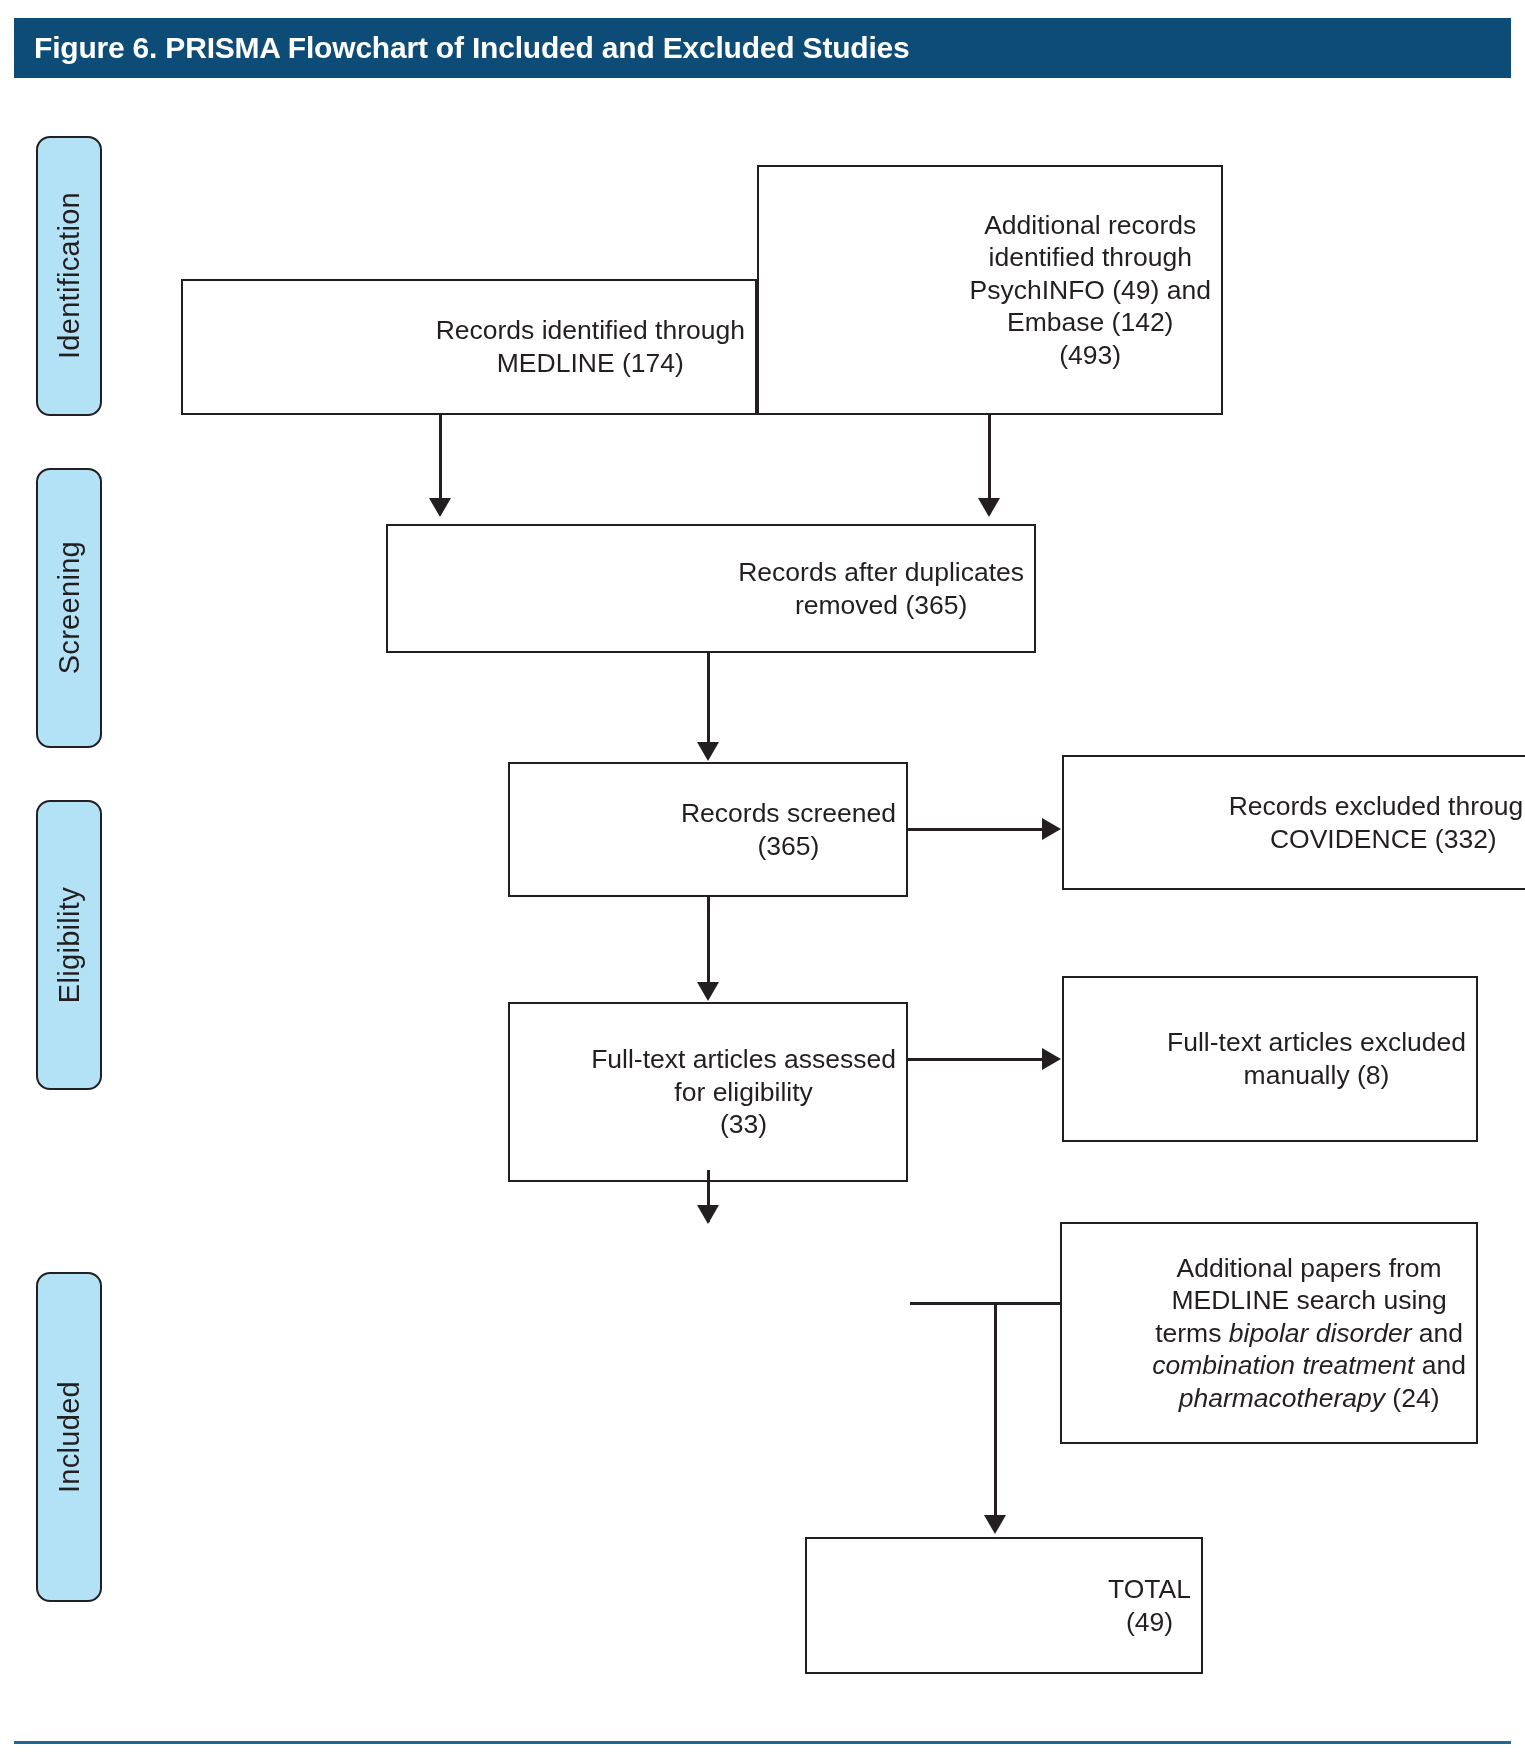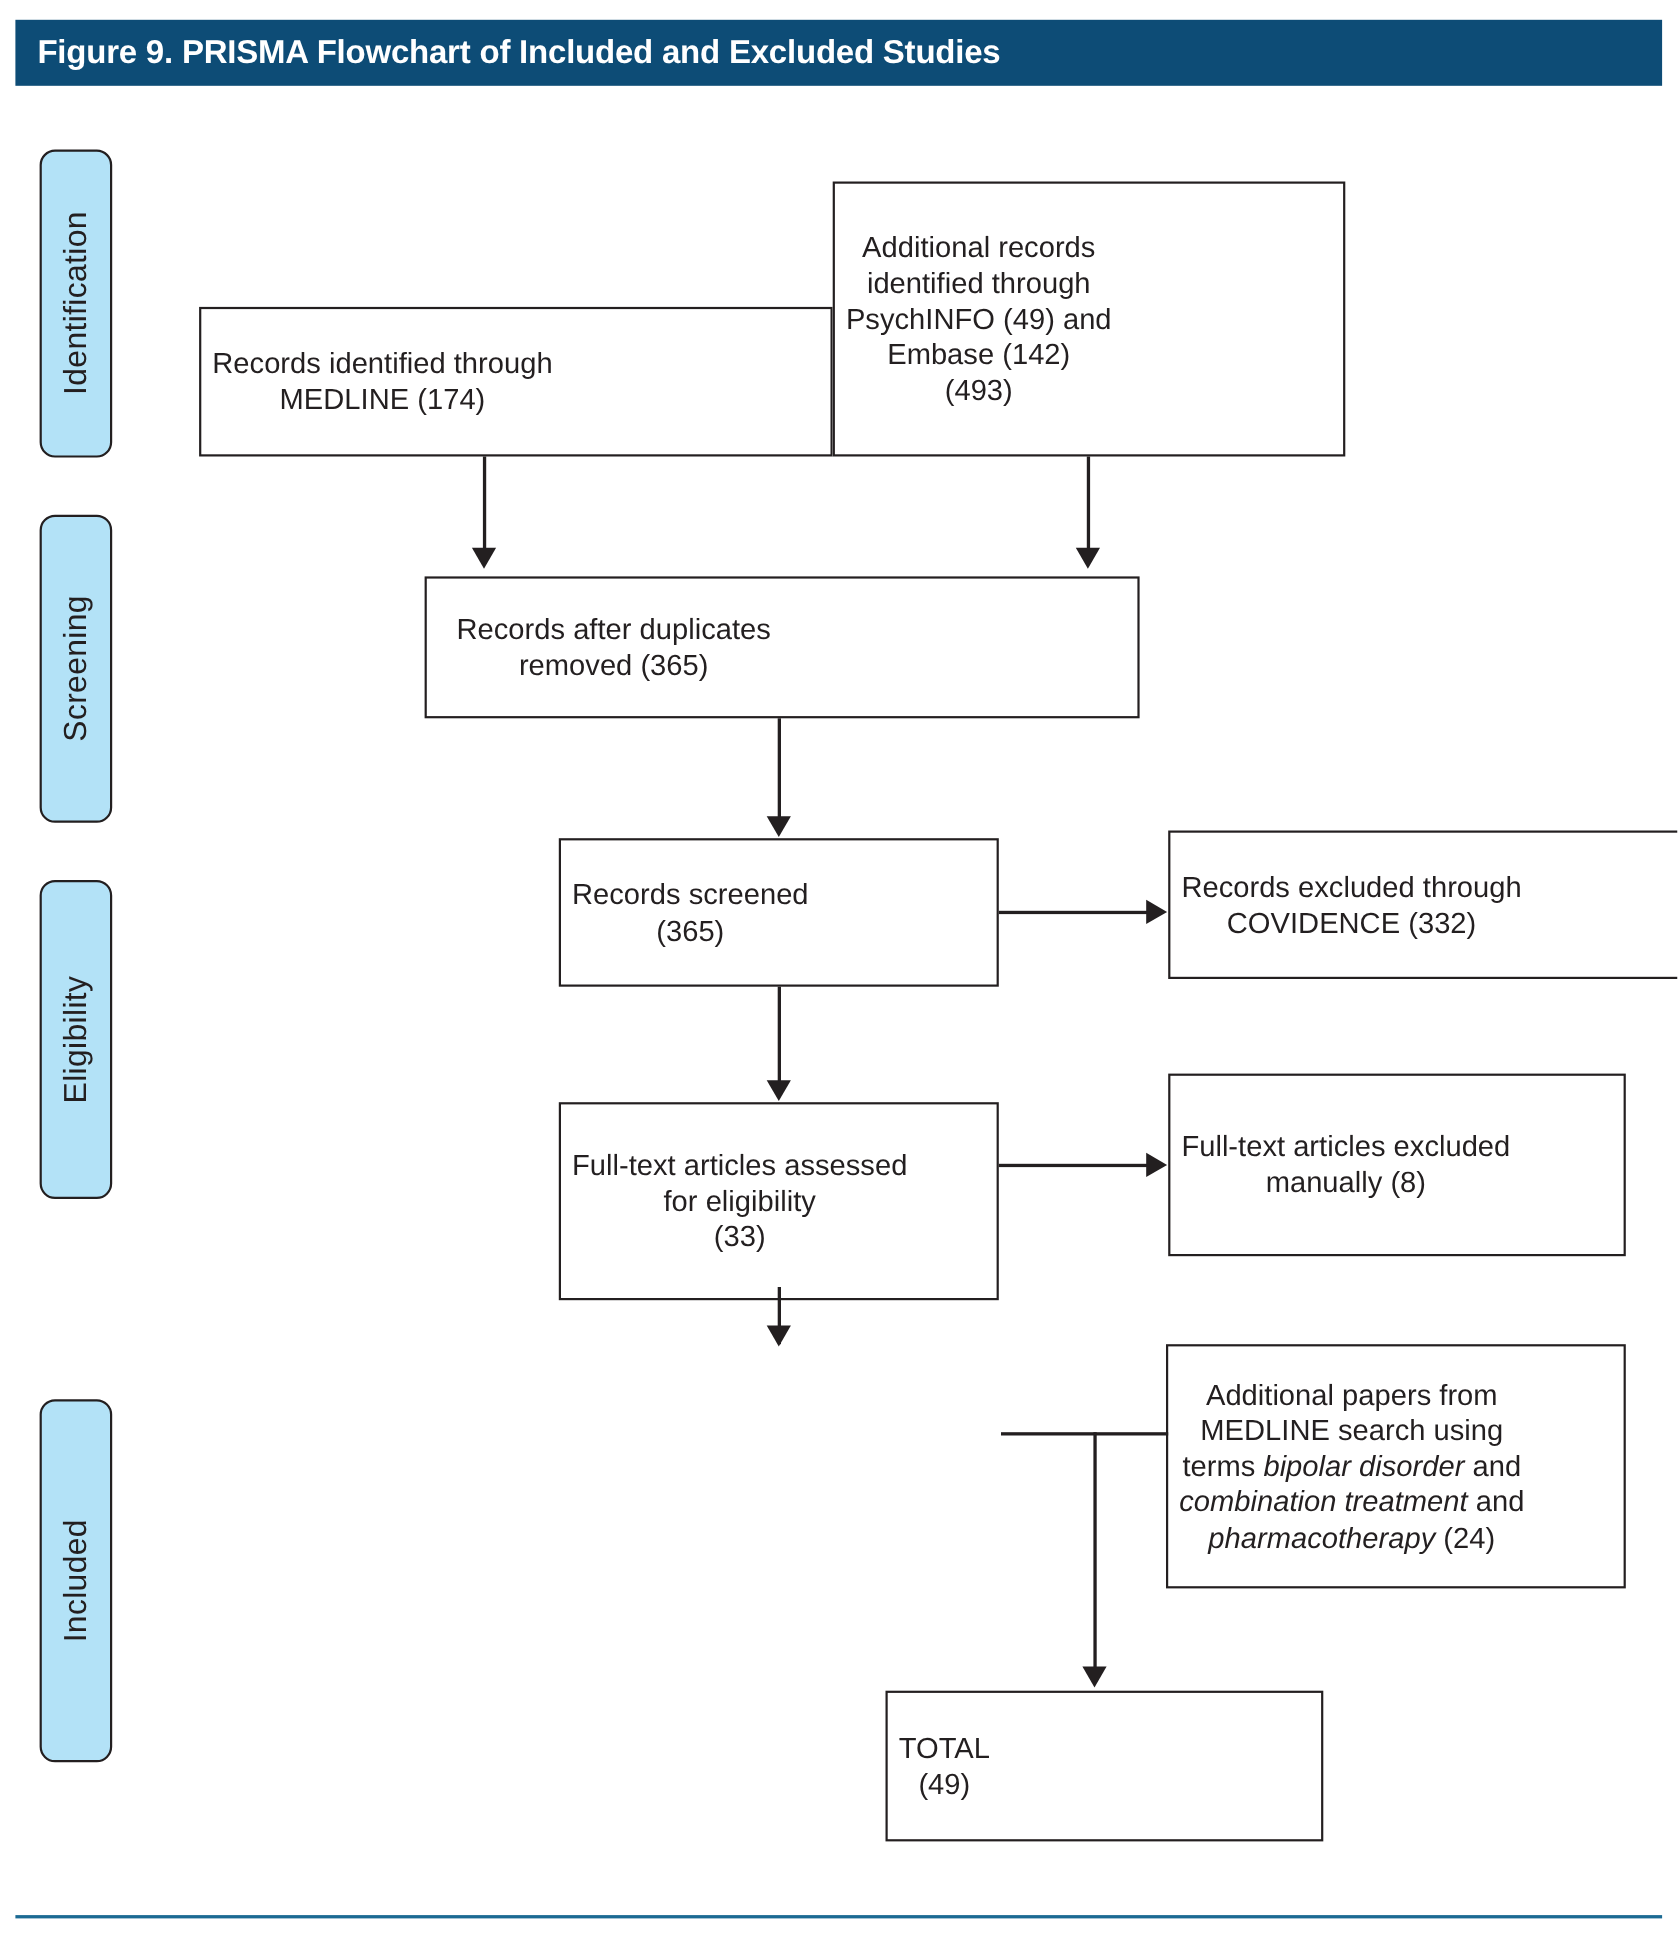--- a/index.html
+++ b/index.html
@@ -62,21 +62,21 @@
   }
 
   
   .fbox {
     position: absolute;
     box-sizing: border-box;
     background: #ffffff;
     border: 2.5px solid #231f20;
     display: flex;
     align-items: center;
-    justify-content: flex-start;
+    justify-content: flex-end;
     text-align: center;
   }
   .fbox .ftext {
     font-size: 26.5px;
     line-height: 1.23;
     color: #231f20;
     padding: 0 10px;
     font-family: "Liberation Sans", sans-serif;
     white-space: pre-line;
   }
@@ -117,21 +117,21 @@
     height: 3px;
     background: #1b6a93;
   }
 </style>
 </head>
 <body>
 
 <div id="page">
 
   <div class="title-bar">
-    <div class="title-text">Figure 9. PRISMA Flowchart of Included and Excluded Studies</div>
+    <div class="title-text">Figure 6. PRISMA Flowchart of Included and Excluded Studies</div>
   </div>
 
   <div class="stage" style="left:36px; top:136px; width:66px; height:280px;">
     <span class="stage-label">Identification</span>
   </div>
 
   <div class="stage" style="left:36px; top:468px; width:66px; height:280px;">
     <span class="stage-label">Screening</span>
   </div>
 

